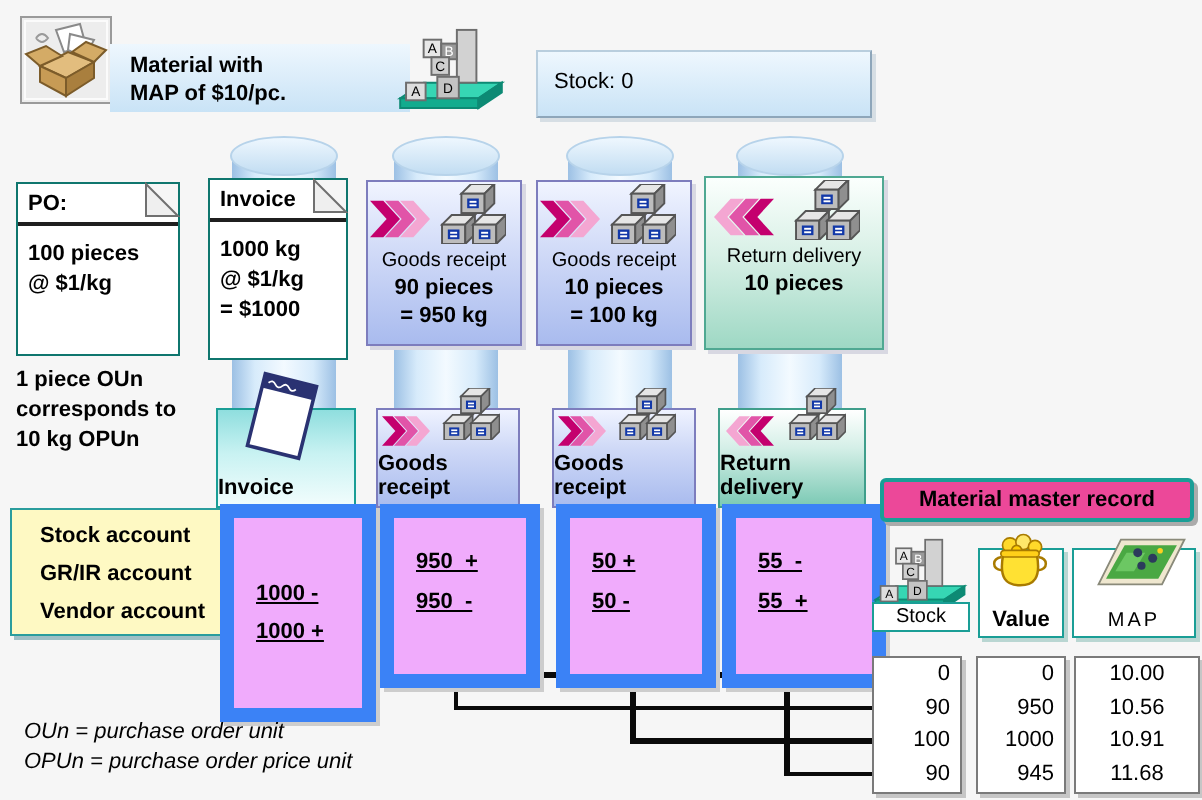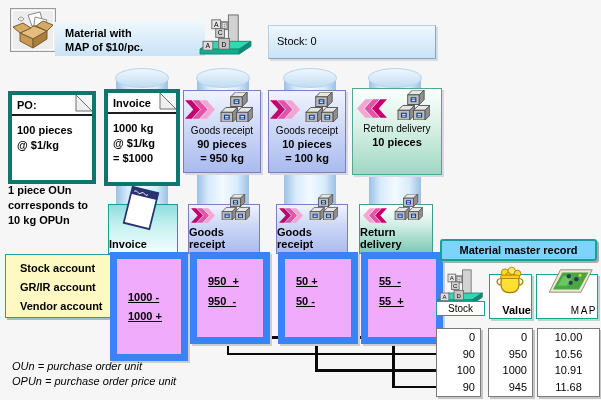--- a/index.html
+++ b/index.html
@@ -11,21 +11,21 @@
   .pillar{position:absolute;top:76px;width:52px;height:256px;z-index:0;
     background:linear-gradient(90deg,#9cc0e4 0%,#d7ebfb 22%,#f3faff 50%,#d7ebfb 78%,#9cc0e4 100%);}
   .pillar::before{content:"";position:absolute;left:-1px;top:-8px;width:52px;height:18px;border-radius:50%;
     background:linear-gradient(180deg,#eef7fe,#c2ddf2);border:1px solid #b7d3ea;}
   
   .blueband{background:linear-gradient(180deg,#eef7fe,#c9e3f6);}
   .hband{z-index:2;font-size:11px;line-height:14px;padding:4px 0 0 10px;}
   .stockbox{z-index:2;font-size:11px;line-height:30px;padding-left:8px;
     border:1px solid #b9cede;border-right-color:#8ea6ba;border-bottom-color:#8ea6ba;box-shadow:2px 2px 0 #d6dee4;}
   
-  .doc{position:absolute;background:#fff;border:4px solid #0f766e;z-index:2;}
+  .doc{position:absolute;background:#fff;border:1px solid #0f766e;z-index:2;}
   .doc-title{font-weight:bold;font-size:11px;padding:4px 5px 3px 5px;border-bottom:2px solid #1f1f1f;}
   .doc-body{font-size:11px;line-height:15px;padding:7px 5px 0 5px;}
   .fold{position:absolute;top:-1px;right:-1px;}
   
   .mov{position:absolute;z-index:2;text-align:center;box-shadow:2px 2px 0 #d8d8e2;}
   .mov-blue{background:linear-gradient(180deg,#f0f4ff 0%,#cfd9f7 45%,#a9bbee 100%);border:1px solid #7d7dbd;}
   .mov-green{background:linear-gradient(180deg,#fbfffd 0%,#d8f0e6 45%,#9ed8c4 100%);border:1px solid #4fa892;}
   .mv-label{font-size:10px;margin-top:34px;line-height:12px;}
   .mv-strong{font-weight:bold;font-size:11px;line-height:14px;}
   
@@ -34,24 +34,24 @@
   .ph-gr{background:linear-gradient(180deg,#eff3ff 0%,#cfd9f7 40%,#a9bbee 100%);border:1px solid #7d7dbd;}
   .ph-rd{background:linear-gradient(180deg,#ffffff 0%,#d4efe7 40%,#7bc9b4 100%);border:1px solid #3f9e8b;}
   .ph-label{position:absolute;bottom:3px;left:0;width:100%;text-align:left;font-weight:bold;font-size:11px;line-height:12px;}
   .ledger{position:absolute;top:252px;height:66px;background:#f0abfc;border:7px solid #3b82f6;box-shadow:2px 2px 0 #cdcdcd;z-index:2;text-decoration:underline;}
   .entry{font-weight:bold;font-size:11px;line-height:20px;padding-left:11px;white-space:pre;}
   
   .note{font-size:11px;line-height:15px;z-index:2;}
   .accounts{background:#fef9c3;border:1px solid #2a9d9d;box-shadow:2px 2px 0 #9fbfc6;z-index:2;
     font-weight:bold;font-size:11px;line-height:19px;padding:4px 0 0 14px;}
   
-  .mmtitle{background:#7dd3fc;border:2px solid #1a9e96;border-radius:3px;box-shadow:2px 2px 0 #ababab;z-index:2;
+  .mmtitle{background:#ec4899;border:2px solid #1a9e96;border-radius:3px;box-shadow:2px 2px 0 #ababab;z-index:2;
     font-weight:bold;font-size:11px;text-align:center;line-height:18px;}
   .tile{position:absolute;background:#fff;border:1px solid #1a9e96;box-shadow:2px 2px 0 #b9d6d2;z-index:2;}
-  .tile-label{position:absolute;bottom:2px;left:0;width:100%;text-align:right;}
+  .tile-label{position:absolute;bottom:2px;left:0;width:100%;text-align:center;}
   .vtable{position:absolute;top:328px;height:67px;background:#fff;border:1px solid #7a7a7a;box-shadow:2px 2px 0 #c6c6c6;z-index:2;}
   .tcell{height:16.5px;line-height:16.5px;font-size:11px;text-align:right;padding-right:5px;}
   .tcell-c{text-align:center;padding-right:0;}
   
   .line{position:absolute;background:#0a0a0a;z-index:1;}
   
   .footnote{font-style:italic;font-size:11px;line-height:15px;z-index:2;}
 </style>
 </head>
 <body>

